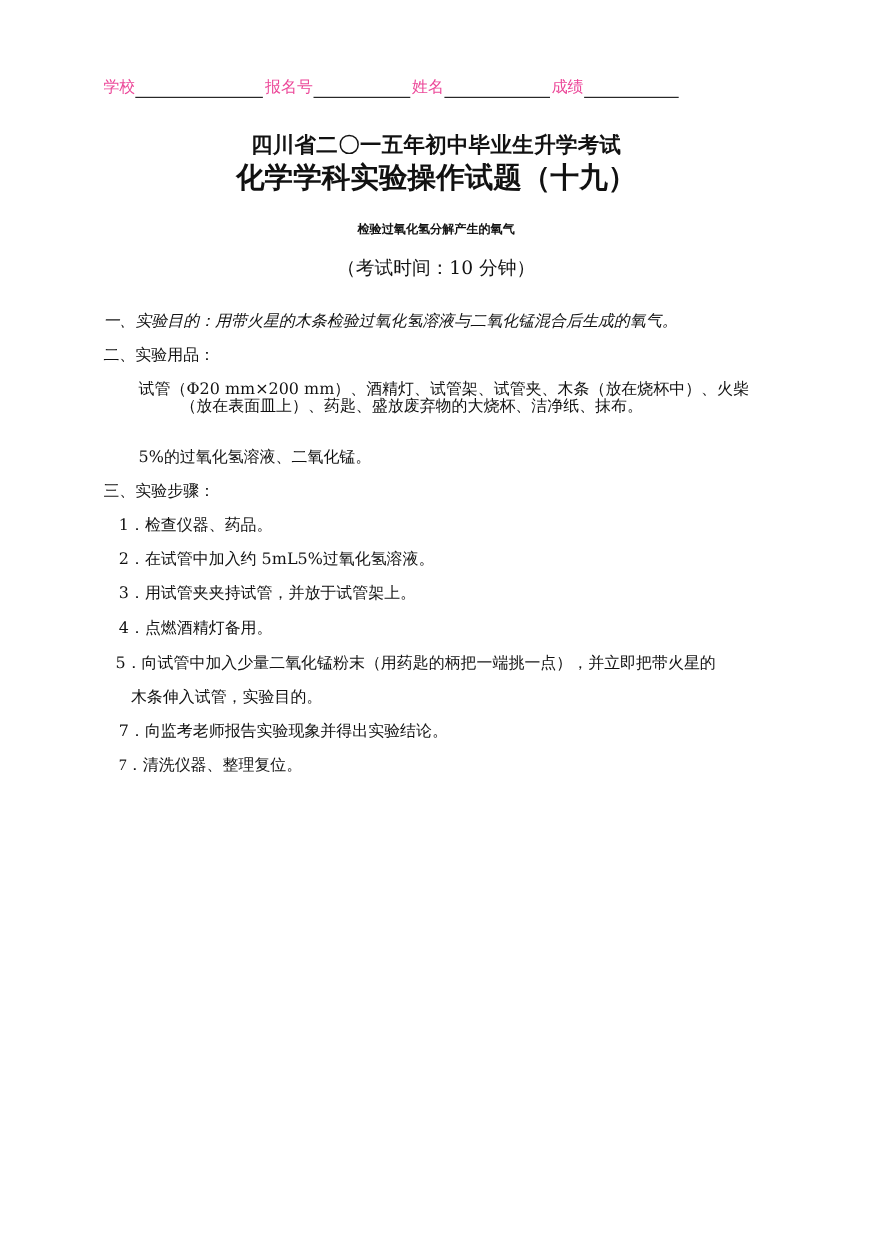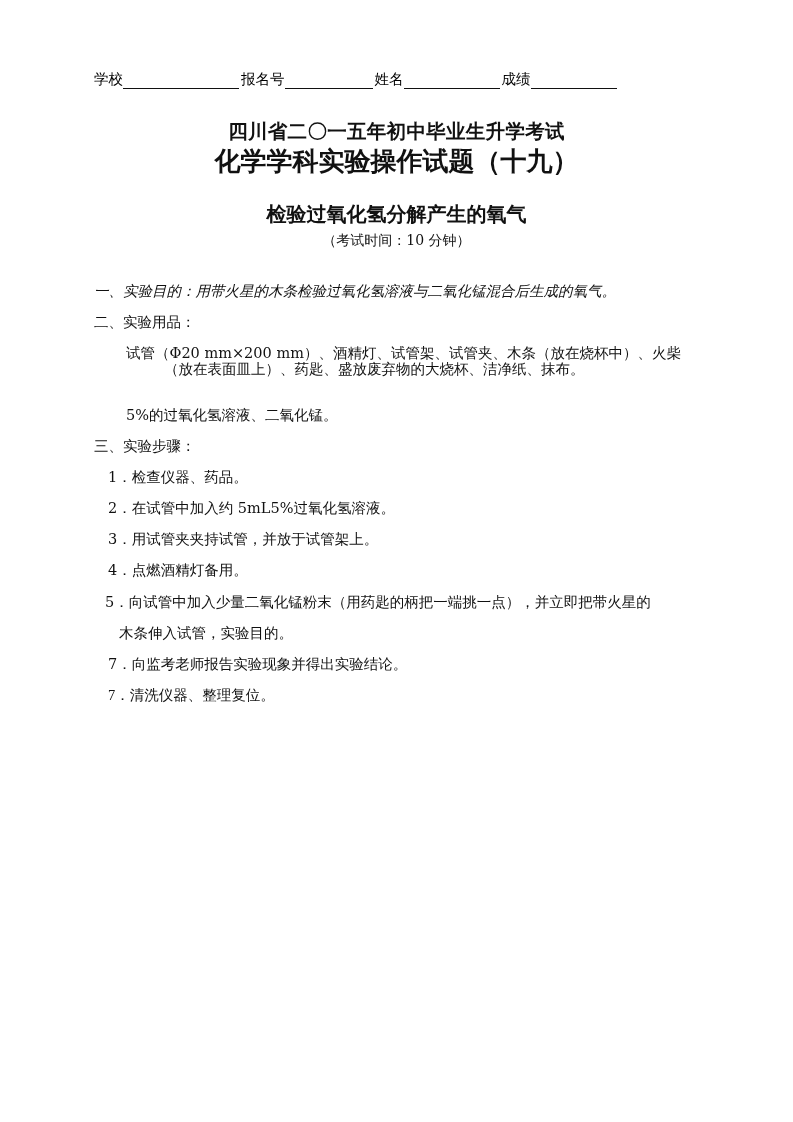--- a/index.html
+++ b/index.html
@@ -1,27 +1,27 @@
 <!DOCTYPE html>
 <html><head>
 <meta charset="utf-8">
 <style>
   html, body { margin: 0; padding: 0; background: #ffffff; }
   body { width: 793px; height: 1122px; position: relative; overflow: hidden;
          font-family: "DejaVu Serif", "Liberation Serif", serif; color: #111; }
   .hdr { position: absolute; left: 94px; top: 70px; font-size: 14.5px; display: flex; align-items: flex-end; white-space: nowrap; }
-  .hdr .lbl { color: #000000; }
+  .hdr .lbl { color: #ec4899; }
   .hdr .blank { display: inline-block; border-bottom: 1px solid #111; height: 16px; margin-right: 2px; }
   .title1 { position: absolute; left: 0; width: 793px; top: 118px; text-align: center;
             font-family: "DejaVu Sans", "Liberation Sans", sans-serif; font-weight: bold; font-size: 19.5px; letter-spacing: 0.3px; }
   .title2 { position: absolute; left: 0; width: 793px; top: 144px; text-align: center;
             font-family: "DejaVu Sans", "Liberation Sans", sans-serif; font-weight: bold; font-size: 26px; }
   .subtitle { position: absolute; left: 0; width: 793px; top: 201px; text-align: center;
-              font-family: "DejaVu Sans", "Liberation Sans", sans-serif; font-weight: bold; font-size: 20px; }
-  .time { position: absolute; left: 0; width: 793px; top: 232px; text-align: center; font-size: 14px; }
+              font-family: "DejaVu Sans", "Liberation Sans", sans-serif; font-weight: bold; font-size: 11px; }
+  .time { position: absolute; left: 0; width: 793px; top: 232px; text-align: center; font-size: 17px; }
   .line { position: absolute; font-size: 14.5px; white-space: nowrap; }
 </style>
 </head>
 <body>
 
 <div class="hdr">
   <span class="lbl">学校</span>
   <span class="blank" style="width:116px"></span>
   <span class="lbl">报名号</span>
   <span class="blank" style="width:88px"></span>

